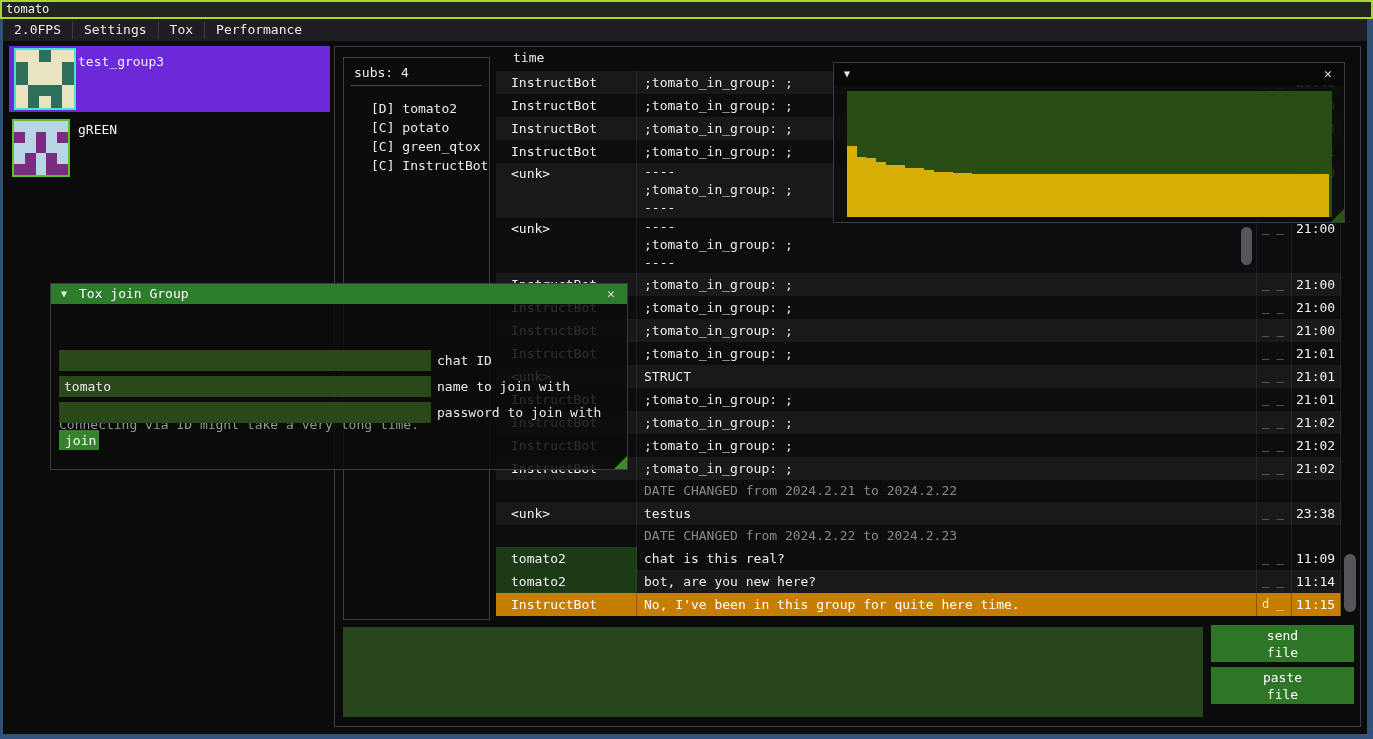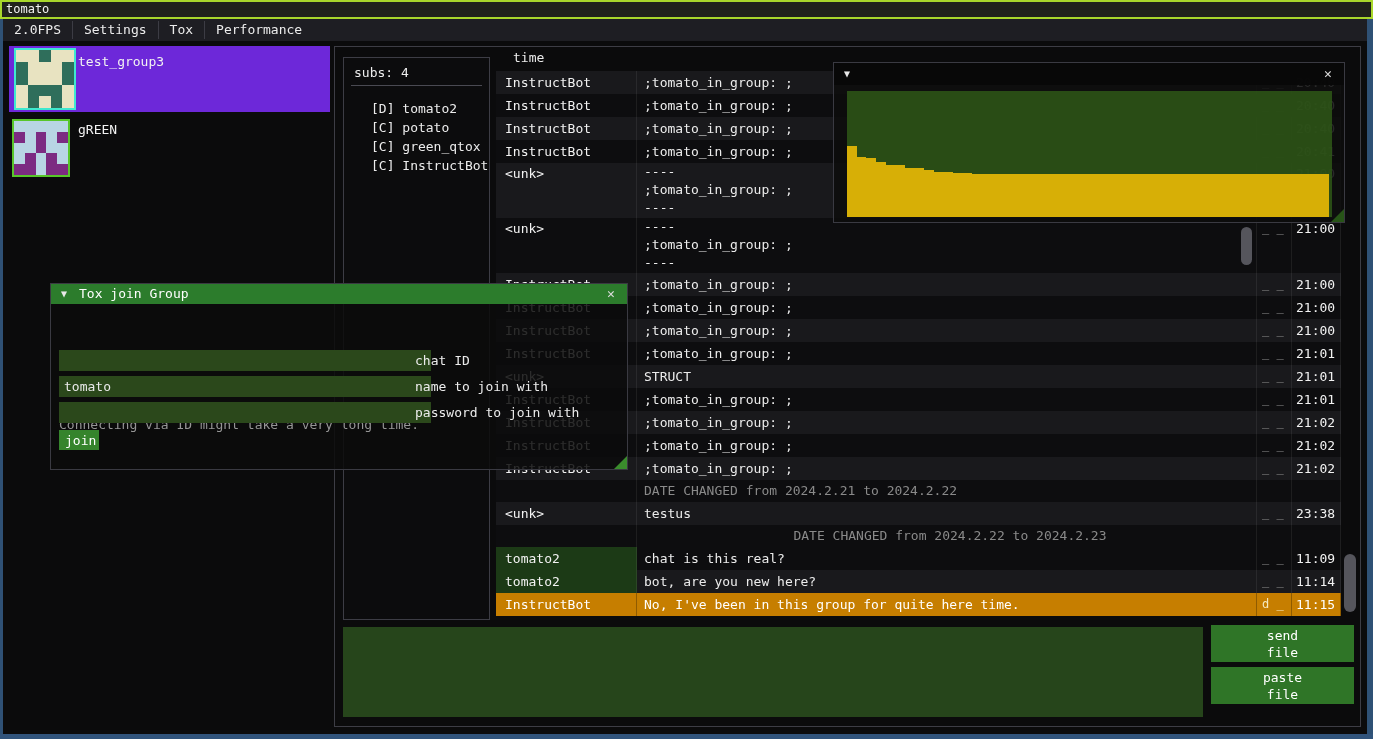--- a/index.html
+++ b/index.html
@@ -33,21 +33,21 @@
   .subs-panel{left:343px;top:57px;width:147px;height:563px;border:1px solid #3d3d45;background:#0c0c0d;}
   .subs-header{position:absolute;left:10px;top:7px;color:#ececec;}
   .subs-sep{position:absolute;left:7px;top:27px;width:131px;height:1px;background:#4a4a52;}
   .sub-item{position:absolute;left:27px;width:130px;line-height:19px;color:#ececec;white-space:pre;}
 
   
   .chat-tab{left:513px;top:50px;color:#ececec;}
   .chat-rows{left:496px;top:71px;width:845px;}
   .chat-row{display:flex;}
   .chat-row .cell{box-sizing:border-box;border-right:1px solid rgba(255,255,255,0.07);overflow:hidden;white-space:pre;}
-  .c-name{width:141px;padding-left:9px;color:#f2f2f2;}
+  .c-name{width:141px;padding-left:15px;color:#f2f2f2;}
   .c-msg{width:620px;padding-left:7px;color:#ececec;}
   .c-status{width:35px;padding-left:5px;color:#8f8f8f;font-size:12px;}
   .c-time{width:49px;padding-left:4px;color:#f2f2f2;border-right:none;}
   .chat-row.light{background:#19191c;}
   .chat-row.dark{background:#0d0d0f;}
   .chat-row.orange{background:#c67e00;}
   .chat-row.orange .cell{border-right-color:rgba(0,0,0,0.28);color:#fff;}
   .chat-row.orange .c-status{color:#f5e9c0;}
   .chat-row.multi .c-msg{line-height:18px;white-space:pre-line;}
   .chat-row.date .c-msg{color:#8a8a8a;}
@@ -67,21 +67,21 @@
   .resize-grip{position:absolute;right:0;bottom:0;width:0;height:0;border-left:13px solid transparent;}
 
   .hist-window{left:833px;top:62px;width:512px;height:161px;background:rgba(13,13,13,0.88);}
   .hist-plot{position:absolute;left:13px;top:28px;width:485px;height:126px;background:rgba(45,85,23,0.88);display:flex;align-items:flex-end;padding-right:3px;box-sizing:border-box;}
   .hist-bar{flex:1;background:rgba(224,180,5,0.95);}
 
   .join-dialog{left:50px;top:283px;width:578px;height:187px;background:rgba(12,12,12,0.86);}
   .join-titlebar{position:absolute;left:0;top:0;right:0;height:20px;background:#2c7c2c;line-height:20px;color:#fff;}
   .join-desc{position:absolute;left:8px;top:25px;line-height:21px;color:#969696;white-space:pre;}
   .join-input{position:absolute;left:8px;width:372px;height:21px;background:#2b481b;border:none;color:#e9e9e9;font:inherit;padding:0 5px;box-sizing:border-box;}
-  .join-field-label{position:absolute;left:364px;line-height:21px;color:#ececec;}
+  .join-field-label{position:absolute;left:386px;line-height:21px;color:#ececec;}
   .join-btn{position:absolute;left:8px;top:146px;width:40px;height:20px;background:#35842c;border:none;color:#fff;font:inherit;line-height:20px;text-align:center;cursor:pointer;}
 </style>
 </head>
 <body>
 
 <div class="screen">
 
   <div class="abs titlebar">
     <span>tomato</span>
   </div>
@@ -278,21 +278,21 @@
         <div class="cell c-msg">DATE CHANGED from 2024.2.21 to 2024.2.22</div>
         <div class="cell c-status"></div>
         <div class="cell c-time"></div>
       </div>
       <div class="chat-row light" style="height: 23px; line-height: 23px;">
         <div class="cell c-name">&lt;unk&gt;</div>
         <div class="cell c-msg">testus</div>
         <div class="cell c-status">_ _</div>
         <div class="cell c-time">23:38</div>
       </div>
-      <div class="chat-row dark date" style="height: 22px; line-height: 22px; text-align: center;">
+      <div class="chat-row dark date" style="height: 22px; line-height: 22px;">
         <div class="cell c-name"></div>
         <div class="cell c-msg">DATE CHANGED from 2024.2.22 to 2024.2.23</div>
         <div class="cell c-status"></div>
         <div class="cell c-time"></div>
       </div>
       <div class="chat-row dark" style="height: 23px; line-height: 23px;">
         <div class="cell c-name green" style="background: rgb(28, 58, 22);">tomato2</div>
         <div class="cell c-msg">chat is this real?</div>
         <div class="cell c-status">_ _</div>
         <div class="cell c-time">11:09</div>

